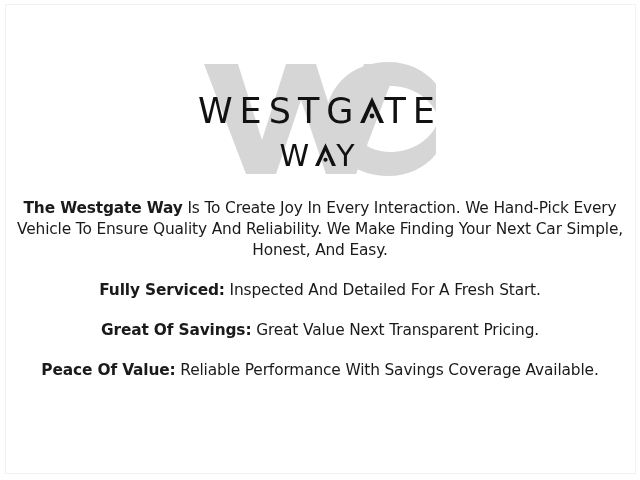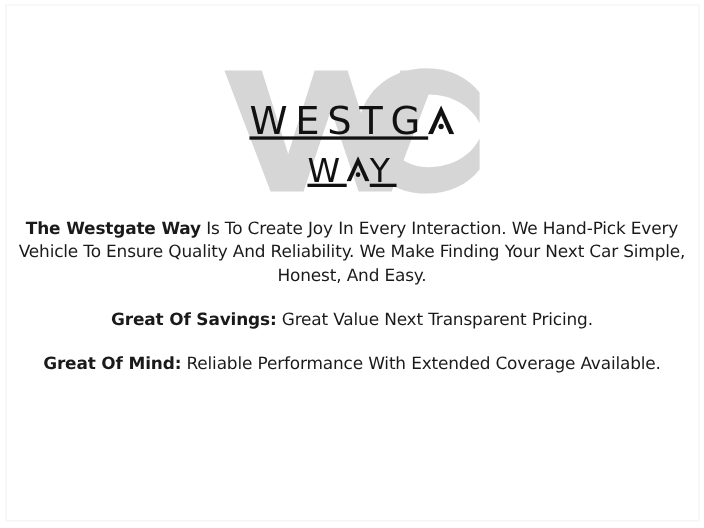--- a/index.html
+++ b/index.html
@@ -75,21 +75,20 @@
   }
 
   .logo-line {
     color: #111111;
     font-family: "DejaVu Sans", sans-serif;
     font-weight: 400;
     line-height: 1;
     white-space: nowrap;
     display: flex;
     align-items: baseline;
-    text-decoration: underline;
   }
 
   #logo-line-primary {
     font-size: 35px;
     letter-spacing: 7px;
     margin-top: 36px;
   }
 
   #logo-line-secondary {
     font-size: 30px;
@@ -155,40 +154,42 @@
     <div id="logo-wordmark">
 
       <div class="logo-line" id="logo-line-primary">
         <span>WESTG</span>
           <span class="glyph-a">
           <svg width="24" height="26" viewBox="0 0 24 26" aria-hidden="true">
             <path d="M12 0 L24 26 L19.5 26 L12 9 L4.5 26 L0 26 Z" fill="#111111"></path>
             <circle cx="12" cy="19" r="2.4" fill="#111111"></circle>
           </svg>
         </span>
+          <span>TE</span>
       </div>
 
       <div class="logo-line" id="logo-line-secondary">
         <span>W</span>
           <span class="glyph-a">
           <svg width="21" height="23" viewBox="0 0 24 26" aria-hidden="true">
             <path d="M12 0 L24 26 L19.5 26 L12 9 L4.5 26 L0 26 Z" fill="#111111"></path>
             <circle cx="12" cy="19" r="2.4" fill="#111111"></circle>
           </svg>
         </span>
           <span>Y</span>
       </div>
 
     </div>
   </div>
 
   <div id="body-copy">
 
     <p class="copy-paragraph"><span class="copy-lead">The Westgate Way</span><span class="copy-rest"> Is To Create Joy In Every Interaction. We Hand-Pick Every Vehicle To Ensure Quality And Reliability. We Make Finding Your Next Car Simple, Honest, And Easy.</span></p>
 
+    <p class="copy-paragraph"><span class="copy-lead">Fully Serviced:</span><span class="copy-rest"> Inspected And Detailed For A Fresh Start.</span></p>
 
     <p class="copy-paragraph"><span class="copy-lead">Great Of Savings:</span><span class="copy-rest"> Great Value Next Transparent Pricing.</span></p>
 
-    <p class="copy-paragraph"><span class="copy-lead">Great Of Mind:</span><span class="copy-rest"> Reliable Performance With Extended Coverage Available.</span></p>
+    <p class="copy-paragraph"><span class="copy-lead">Peace Of Value:</span><span class="copy-rest"> Reliable Performance With Savings Coverage Available.</span></p>
 
   </div>
 
 </div>
 
 </body></html>

